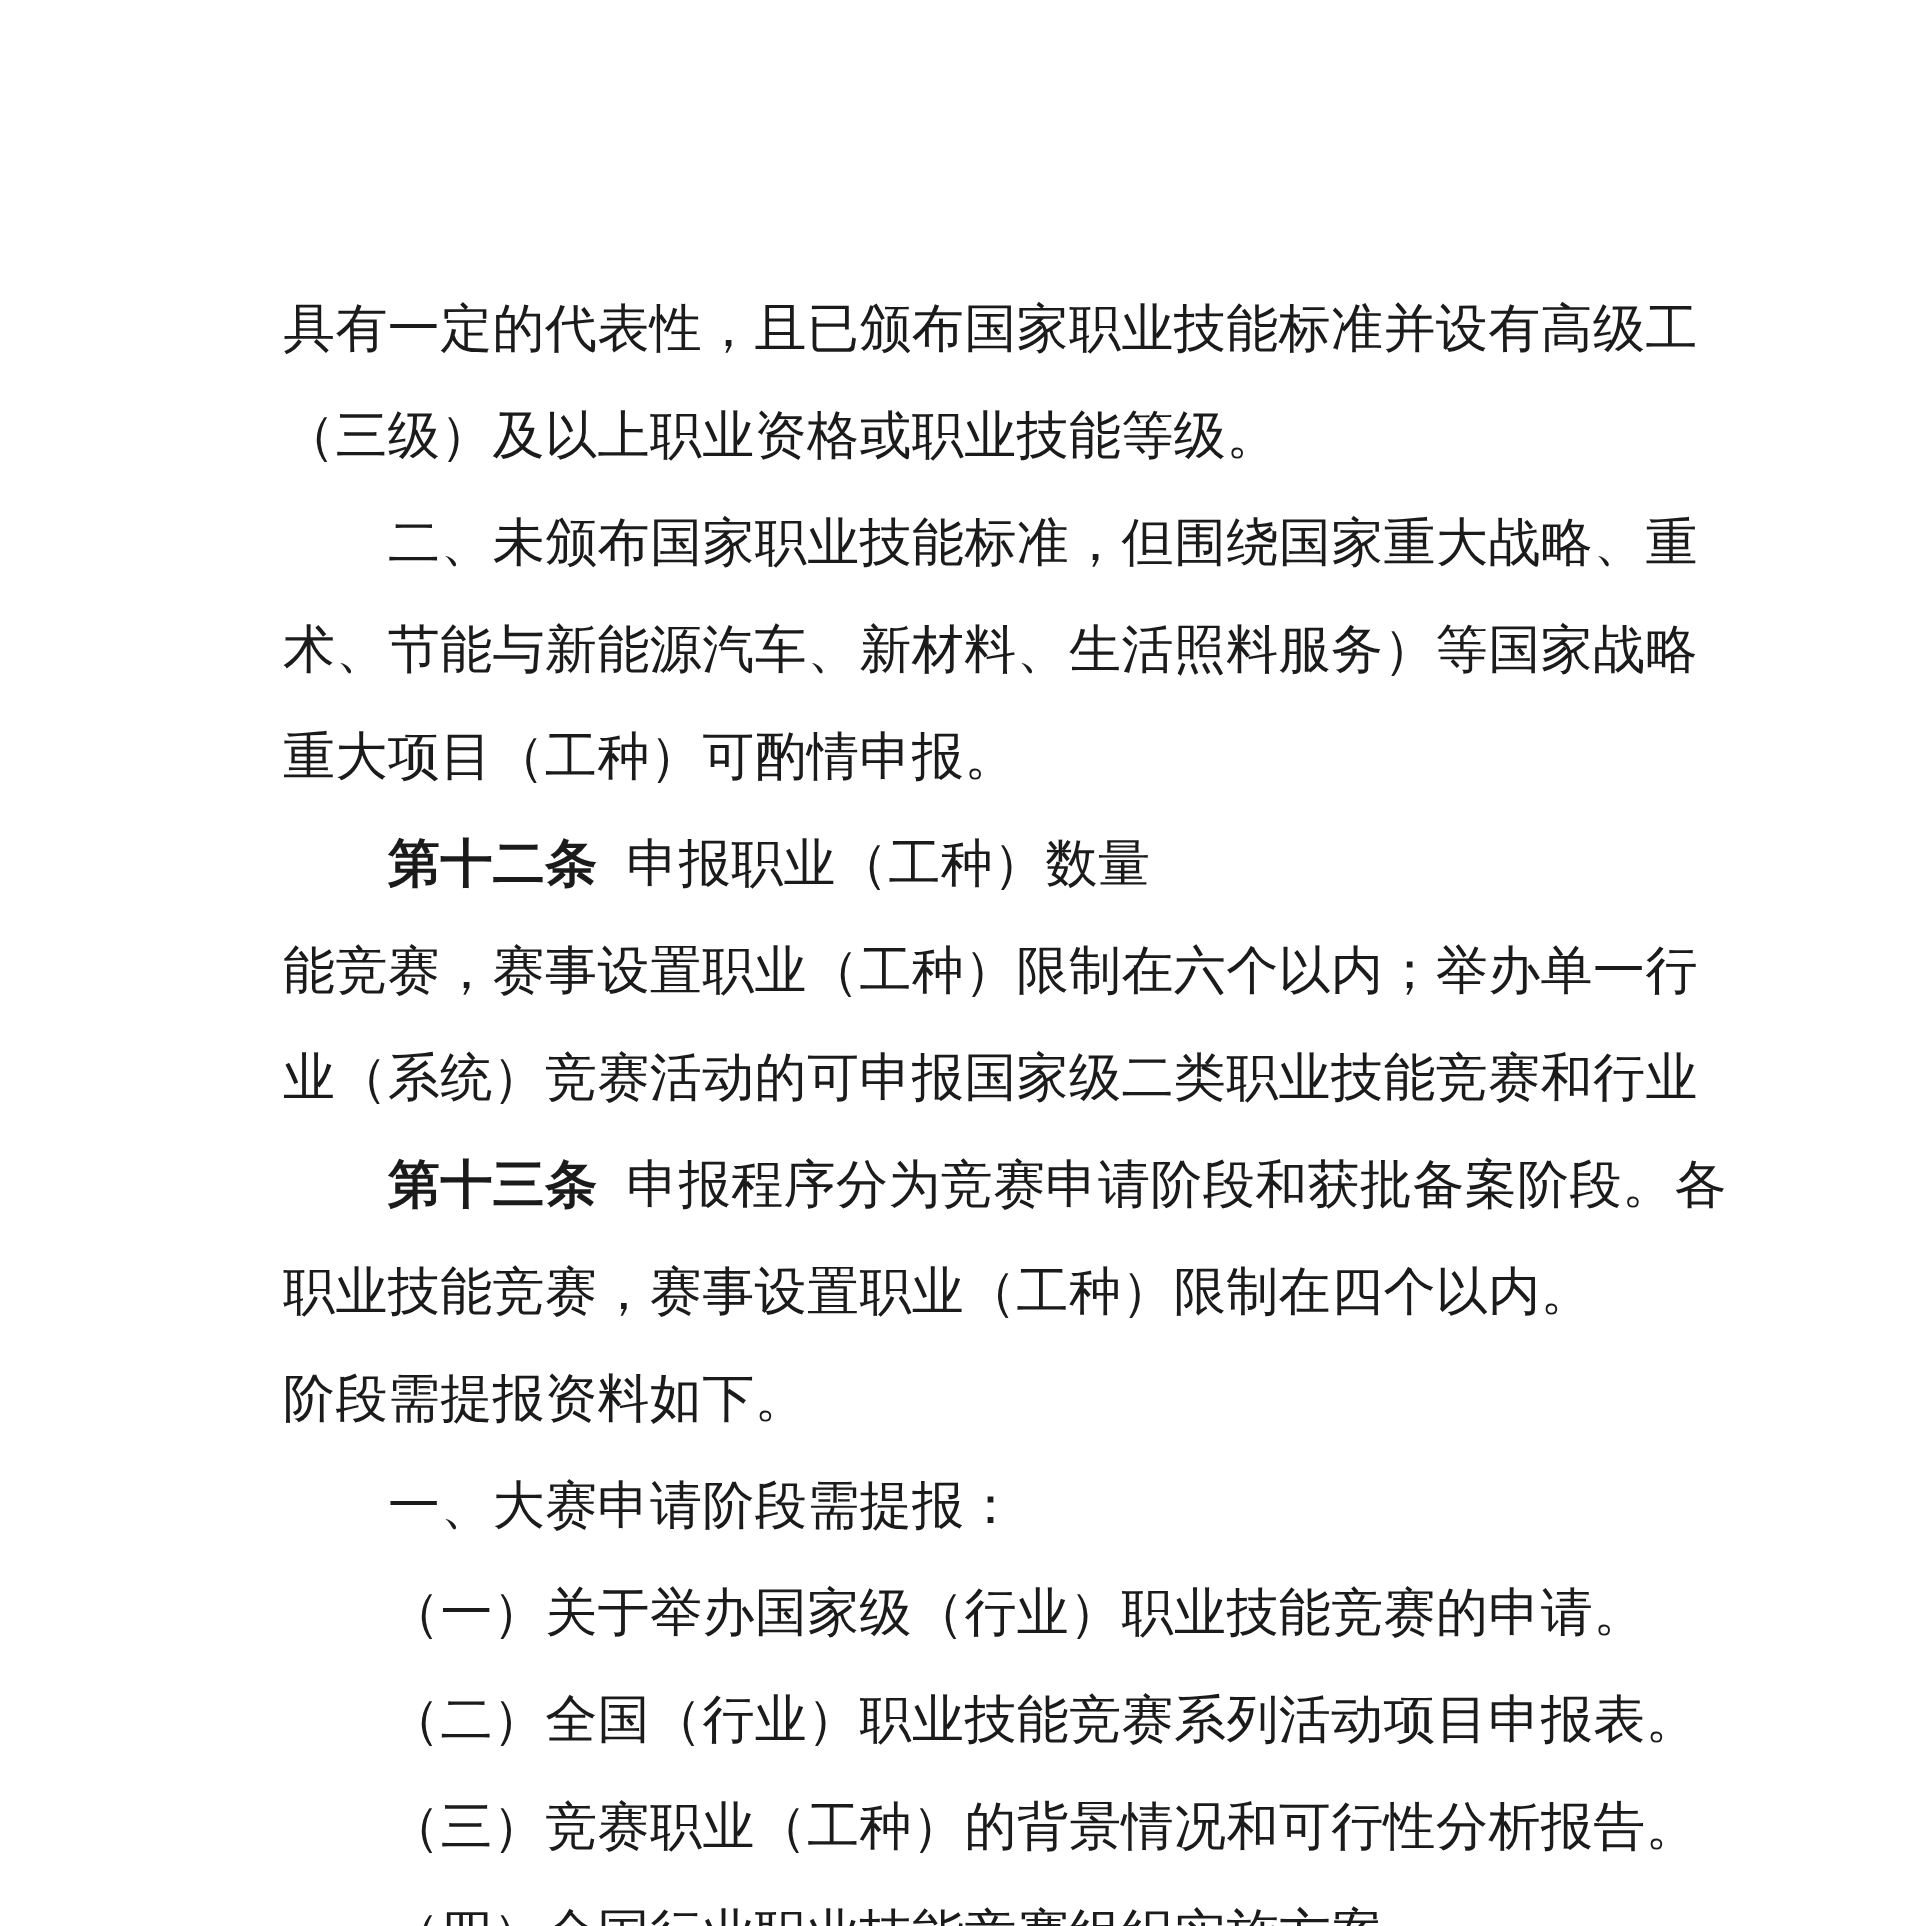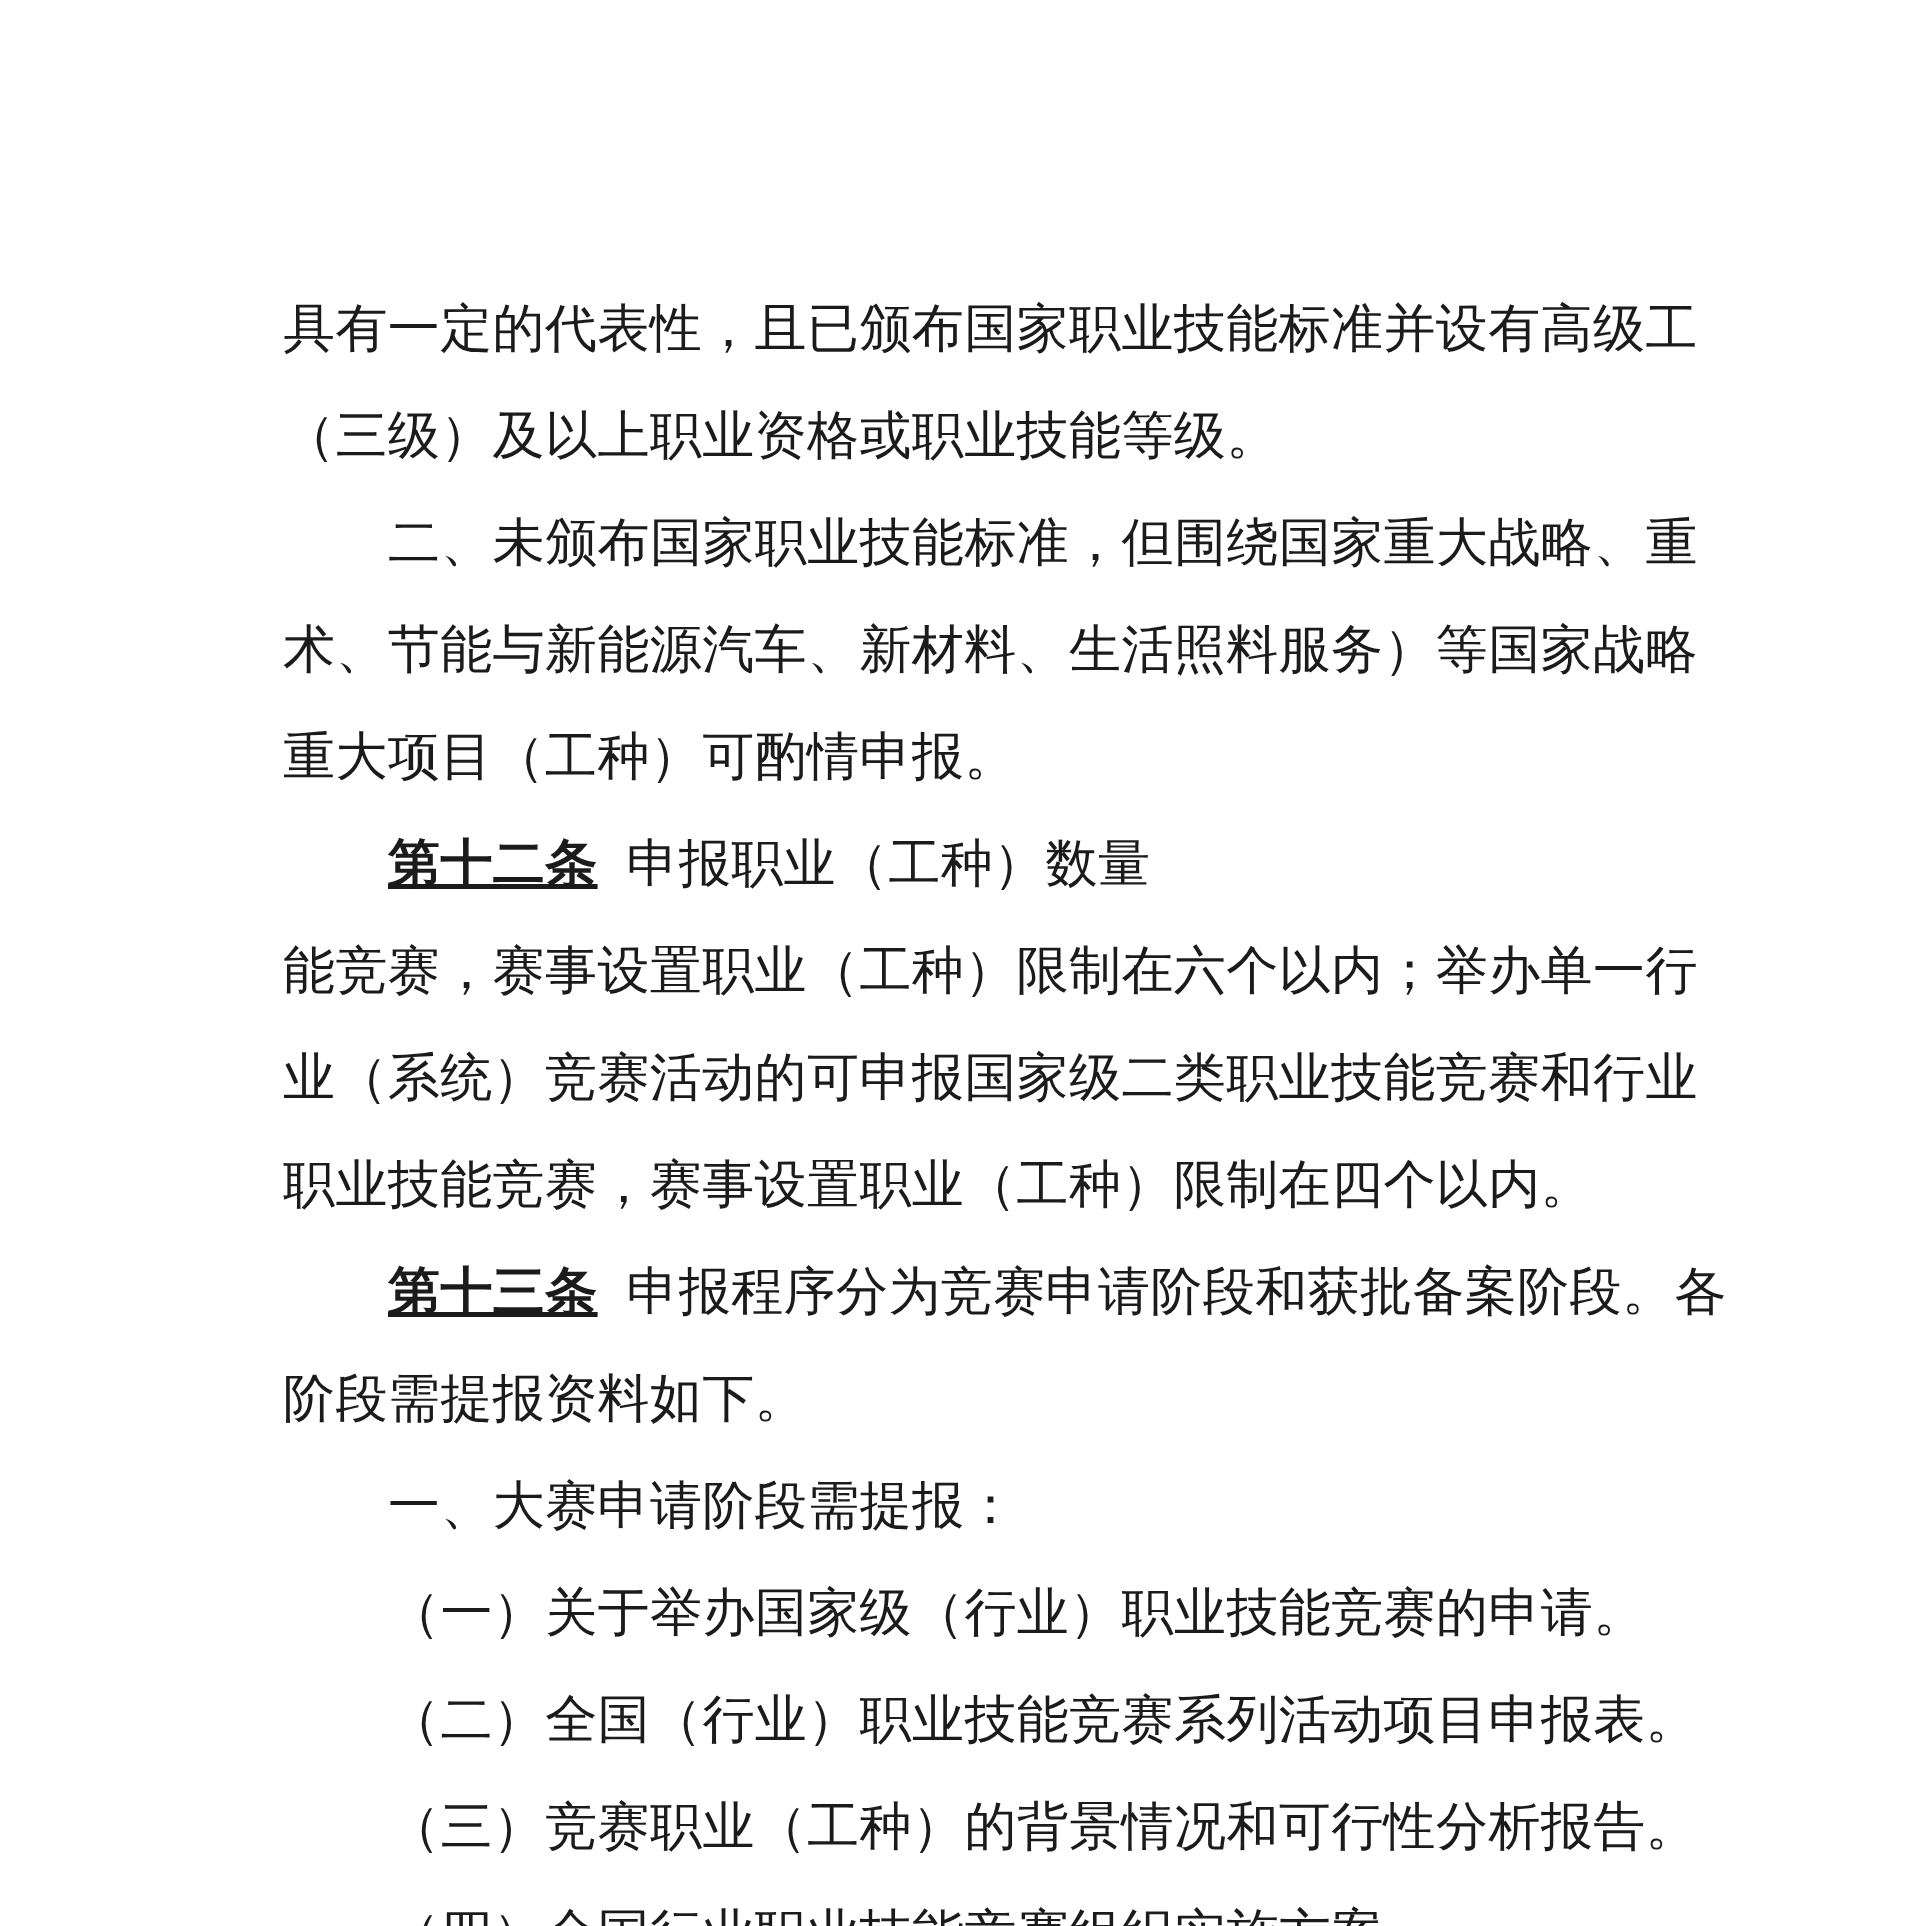--- a/index.html
+++ b/index.html
@@ -33,38 +33,37 @@
     white-space: nowrap;
     font-weight: 400;
   }
   .line.indent {
     text-indent: 105px;
   }
   .article-no {
     font-weight: 700;
     font-family: "Liberation Sans", "DejaVu Sans", sans-serif;
     margin-right: 15.4px;
-    text-decoration: underline;
   }
 </style>
 </head>
 <body>
 
 <div class="page">
   <div class="body-text" id="body-text">
       <p class="line">具有一定的代表性，且已颁布国家职业技能标准并设有高级工</p>
       <p class="line">（三级）及以上职业资格或职业技能等级。</p>
       <p class="line indent">二、未颁布国家职业技能标准，但围绕国家重大战略、重</p>
       <p class="line">术、节能与新能源汽车、新材料、生活照料服务）等国家战略</p>
       <p class="line">重大项目（工种）可酌情申报。</p>
       <p class="line indent"><span class="article-no">第十二条</span> 申报职业（工种）数量</p>
       <p class="line">能竞赛，赛事设置职业（工种）限制在六个以内；举办单一行</p>
       <p class="line">业（系统）竞赛活动的可申报国家级二类职业技能竞赛和行业</p>
+      <p class="line indent"><span class="article-no">第十三条</span> 申报程序分为竞赛申请阶段和获批备案阶段。各</p>
       <p class="line">职业技能竞赛，赛事设置职业（工种）限制在四个以内。</p>
-      <p class="line indent"><span class="article-no">第十三条</span> 申报程序分为竞赛申请阶段和获批备案阶段。各</p>
       <p class="line">阶段需提报资料如下。</p>
       <p class="line indent">一、大赛申请阶段需提报：</p>
       <p class="line indent">（一）关于举办国家级（行业）职业技能竞赛的申请。</p>
       <p class="line indent">（二）全国（行业）职业技能竞赛系列活动项目申报表。</p>
       <p class="line indent">（三）竞赛职业（工种）的背景情况和可行性分析报告。</p>
       <p class="line indent">（四）全国行业职业技能竞赛组织实施方案。</p>
     </div>
 
 </div>
 

